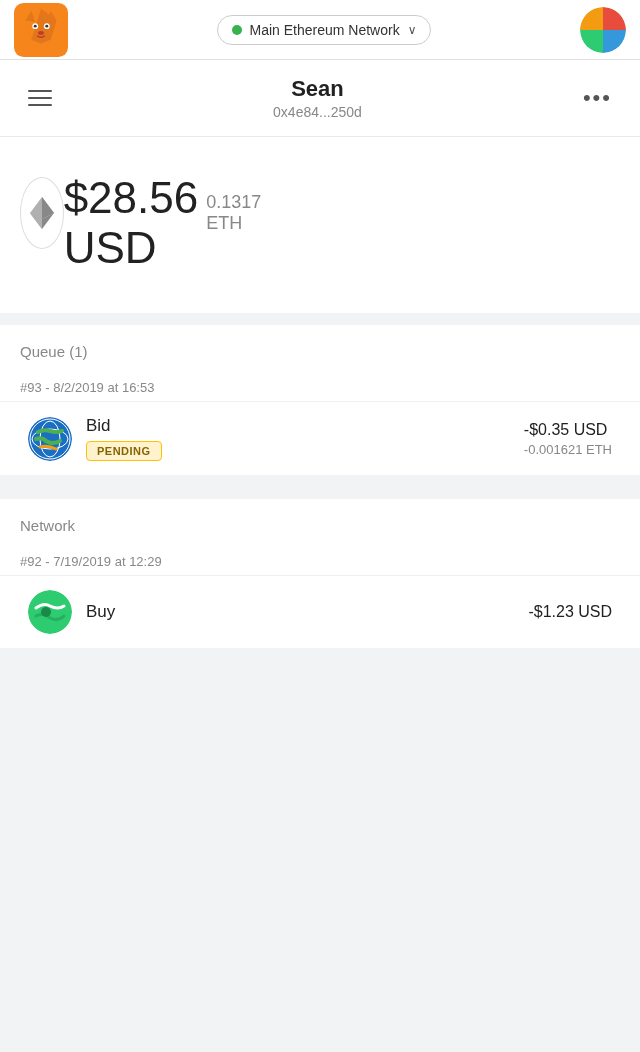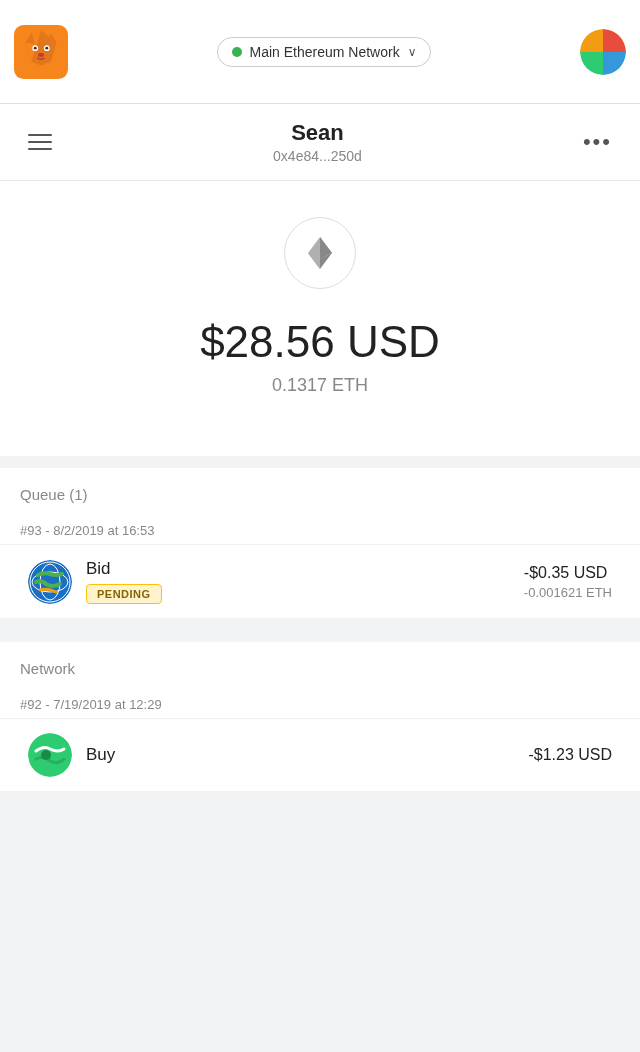--- a/index.html
+++ b/index.html
@@ -13,21 +13,21 @@
     }
 
     
     .top-nav {
       display: flex;
       align-items: center;
       justify-content: space-between;
       background: #ffffff;
       padding: 10px 14px;
       border-bottom: 1px solid #e0e0e0;
-      height: 104px;
+      height: 60px;
     }
     .metamask-logo {
       width: 54px;
       height: 54px;
     }
     .network-pill {
       display: flex;
       align-items: center;
       border: 1.5px solid #ccc;
       border-radius: 24px;
@@ -102,21 +102,20 @@
       cursor: pointer;
       font-size: 22px;
       color: #555;
       letter-spacing: 2px;
     }
 
     
     .balance-section {
       background: #fff;
       display: flex;
-      flex-direction: column;
       align-items: center;
       padding: 36px 20px 32px;
       margin-bottom: 0;
     }
     .eth-icon-circle {
       width: 72px;
       height: 72px;
       border-radius: 50%;
       border: 1.5px solid #ddd;
       background: #fff;

